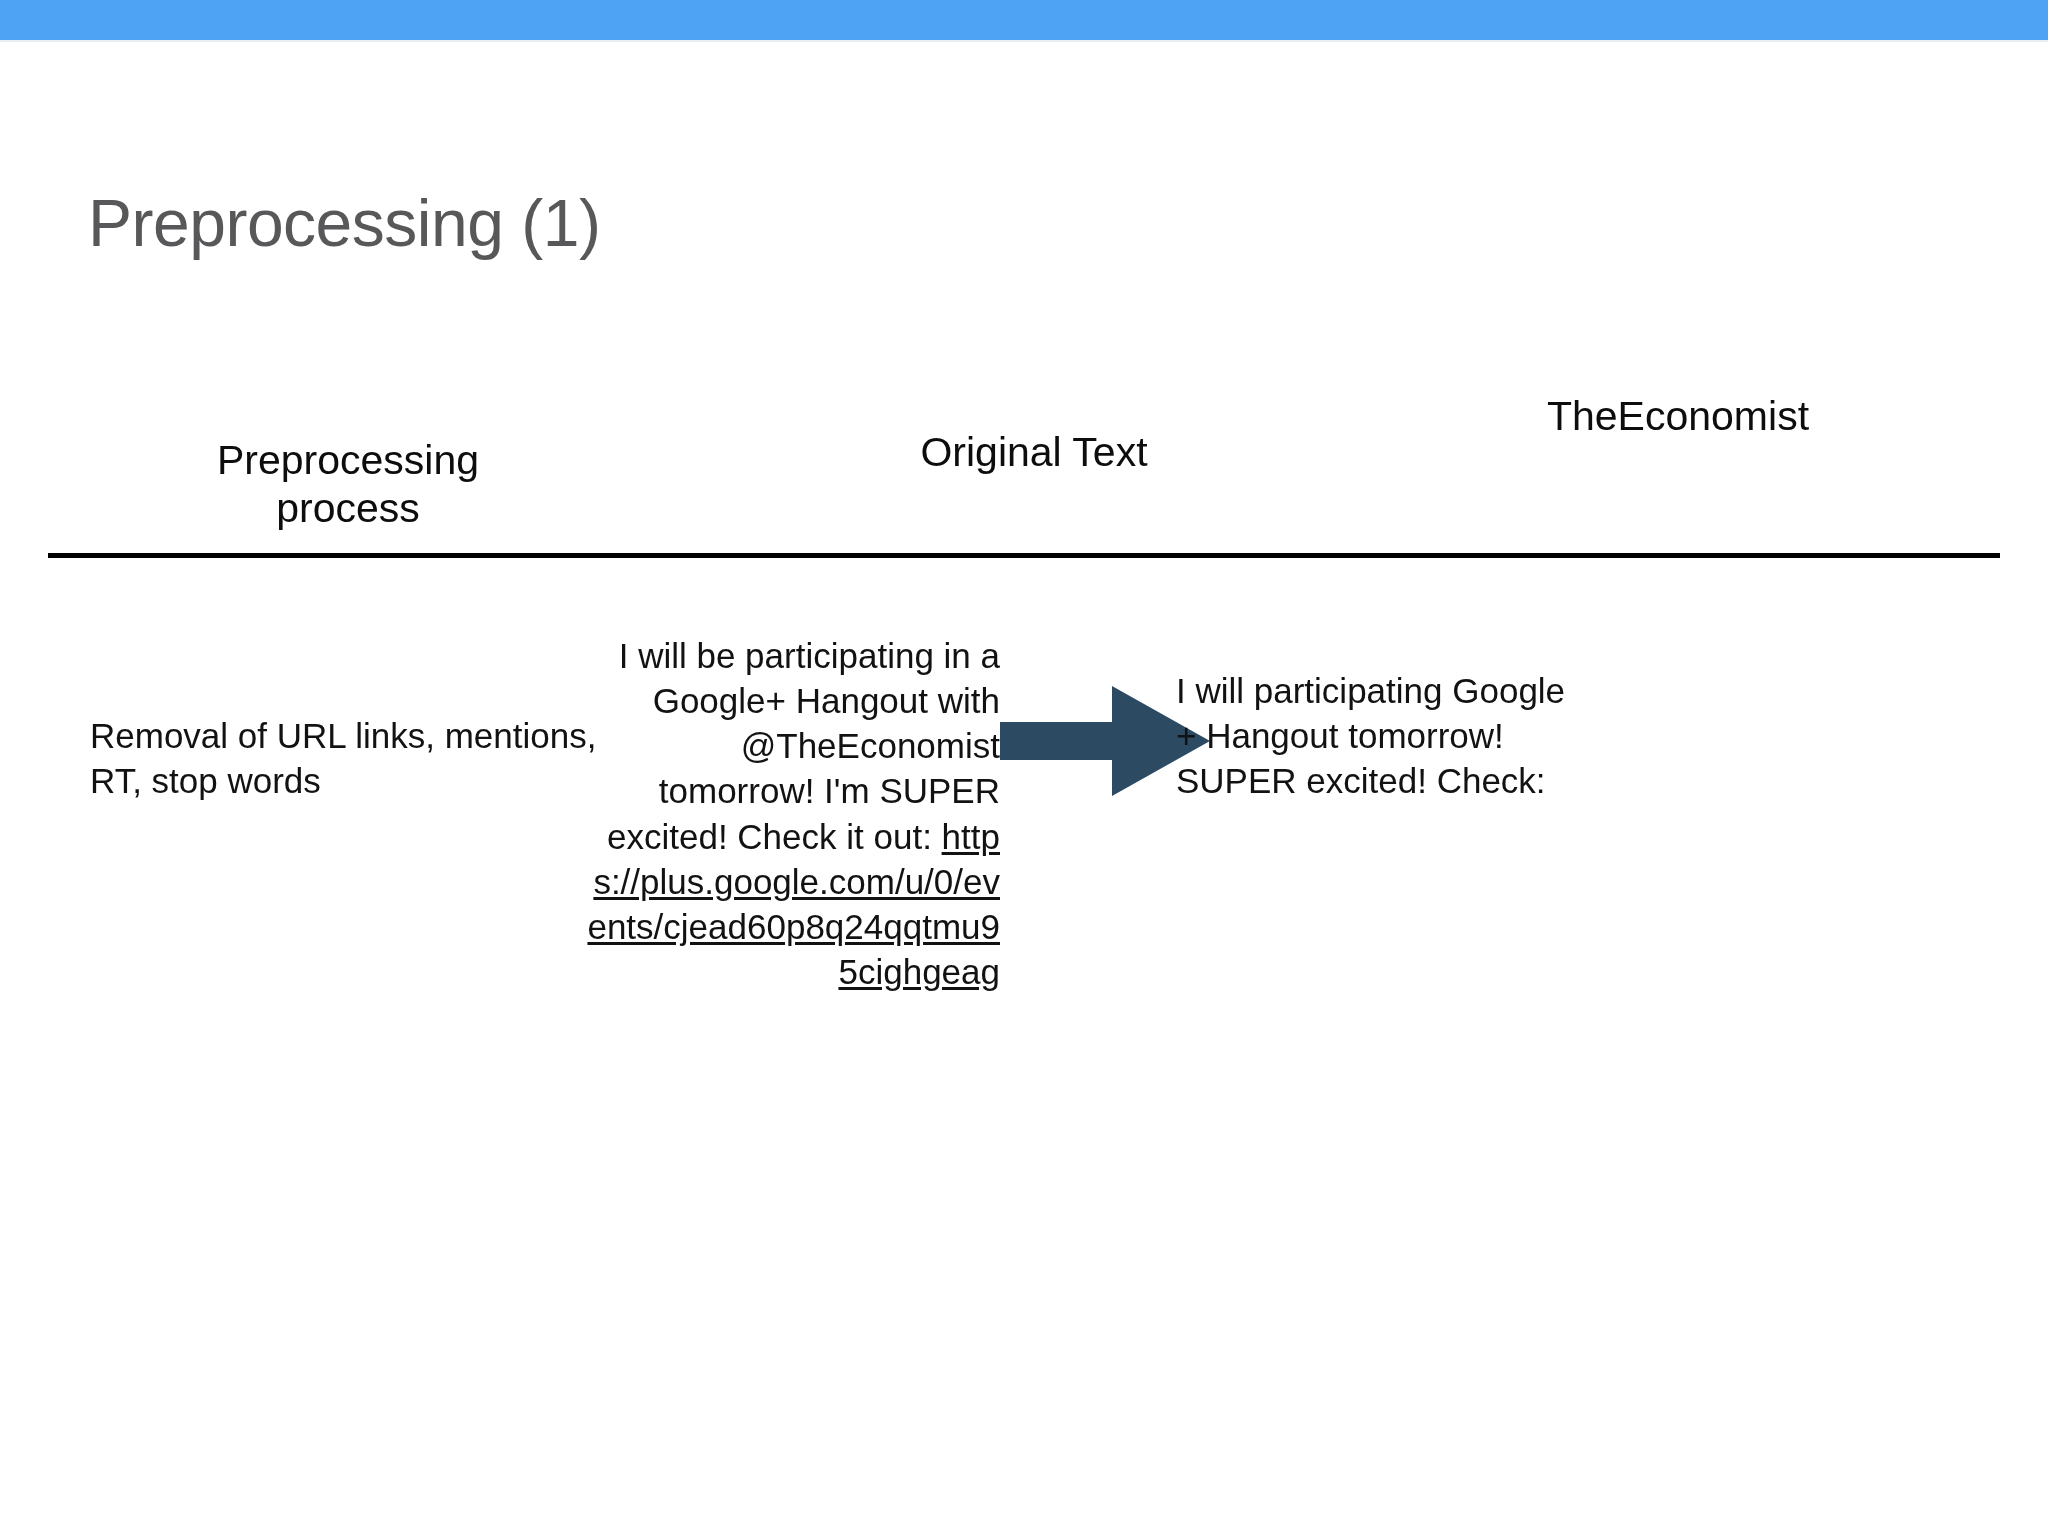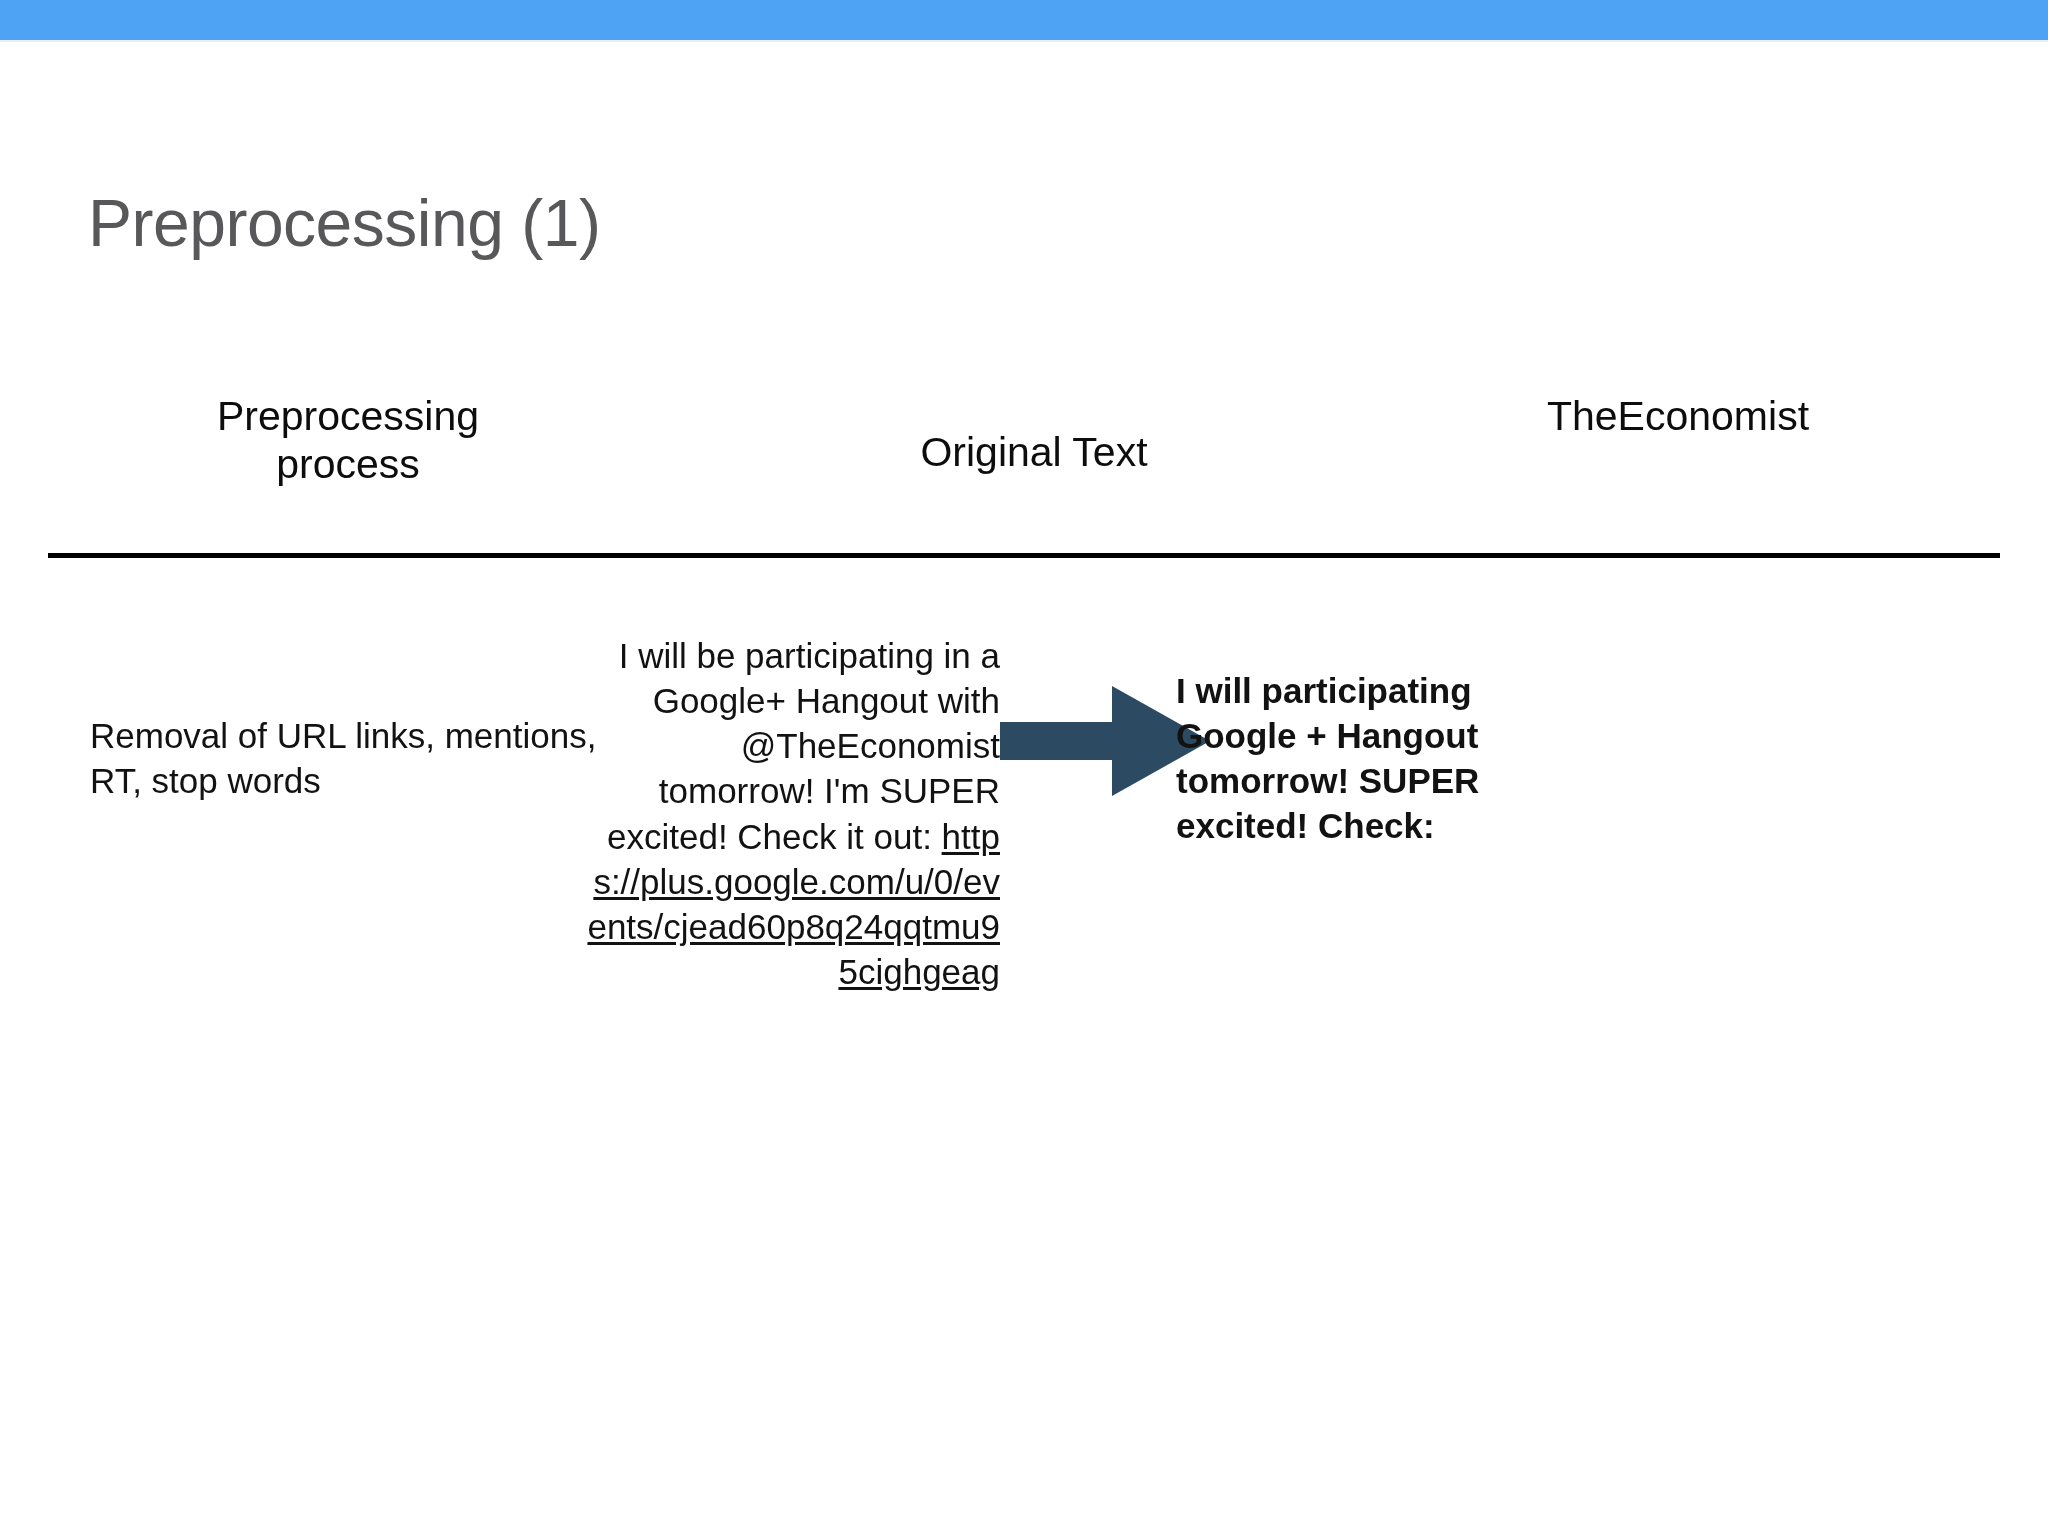--- a/index.html
+++ b/index.html
@@ -63,21 +63,21 @@
     position: absolute;
     top: 0;
     text-align: center;
     font-size: 41px;
     line-height: 1.18;
     color: #0d0d0d;
   }
   .col-header.two-line { top: 12px; }
   .col-header.one-line { top: 48px; }
 
-  #col-header-process { left: 20px;   width: 560px; }
+  #col-header-process { left: 20px;   width: 560px; margin-top: 44px; }
   #col-header-original { left: 676px; width: 620px; }
   #col-header-preprocessed { left: 1330px; width: 600px; }
 
   #table-rule {
     position: absolute;
     left: 0;
     top: 173px;
     width: 1952px;
     height: 5px;
     background: #000000;
@@ -116,21 +116,20 @@
     text-decoration: underline;
     text-underline-offset: 3px;
     word-break: break-all;
   }
 
   #cell-preprocessed {
     left: 1128px;
     top: 110px;
     width: 400px;
     text-align: left;
-    font-weight: bold;
   }
 
   
   #transform-arrow {
     position: absolute;
     left: 952px;
     top: 128px;
     width: 210px;
     height: 110px;
   }

